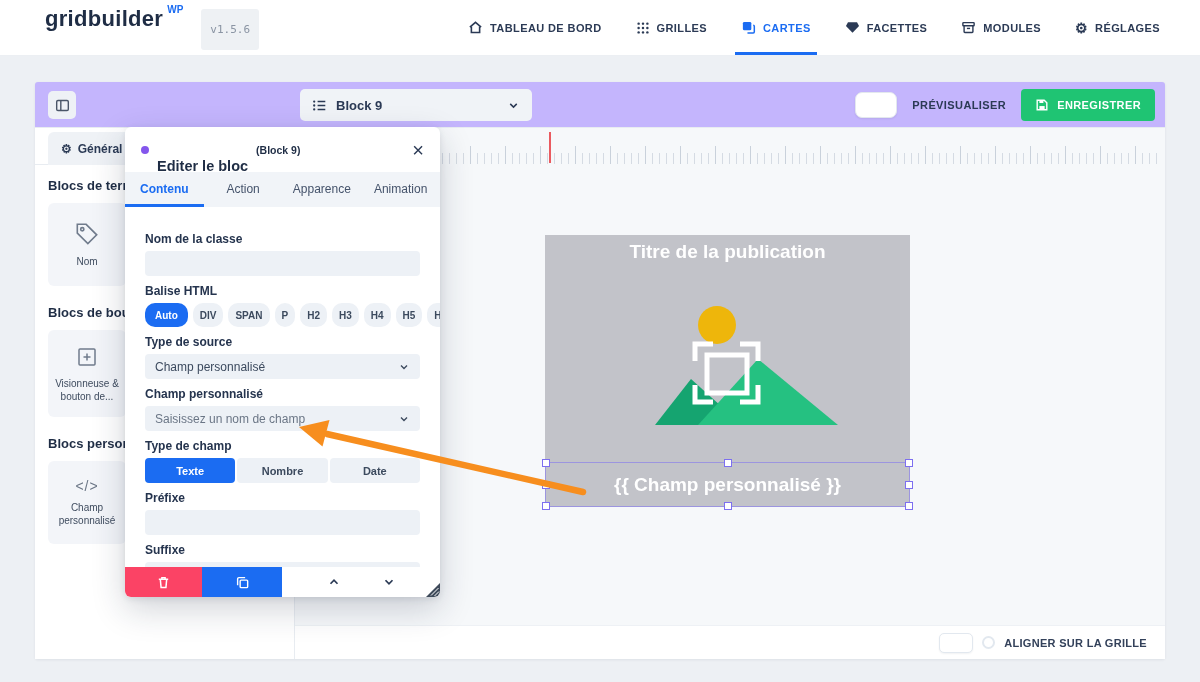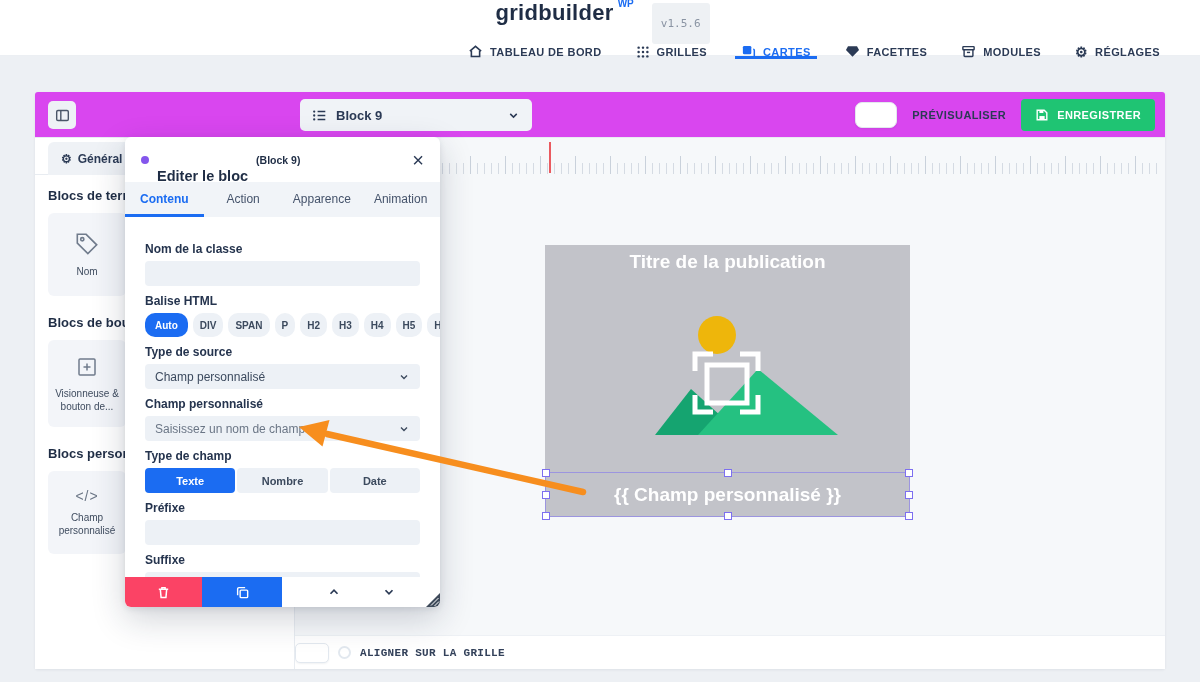--- a/index.html
+++ b/index.html
@@ -1,36 +1,36 @@
 <!DOCTYPE html>
 <html><head>
 <meta charset="utf-8">
 <style>
   * { box-sizing: border-box; margin: 0; padding: 0; }
   body { font-family: "Liberation Sans", sans-serif; background:#e9edf2; }
   .stage { position:relative; width:1200px; height:682px; background:#edf0f4; overflow:hidden; }
 
   
   .hdr { position:absolute; top:0; left:0; right:0; height:56px; background:#fff;
-         border-bottom:1px solid #eceff3; display:flex; align-items:center; padding:0 40px 0 45px;flex-direction:column; }
+         border-bottom:1px solid #eceff3; display:flex; align-items:center; padding:0 40px 0 45px; }
   .logo-wrap { display:flex; align-items:flex-start; gap:4px; }
   .logo { font-size:22px; font-weight:800; color:#1f2d45; letter-spacing:.3px; line-height:26px;}
   .logo-sup { font-size:10px; font-weight:800; color:#1b6cf2; margin-top:-2px; }
   .version-badge { margin-left:14px; margin-top:3px; background:#eef1f4; color:#8a94a3;
                    font-family:"DejaVu Sans Mono", monospace; font-size:11px; padding:14px 9px; border-radius:3px; }
   .nav { margin-left:auto; display:flex; align-items:center; gap:34px; height:100%; }
   .nav-item { position:relative; display:flex; align-items:center; gap:7px; height:100%;
               font-size:11px; font-weight:700; color:#2b3a55; letter-spacing:.4px; cursor:pointer; }
   .nav-item svg, .nav-item .glyph { flex:0 0 auto; }
   .glyph { font-size:14px; line-height:14px; color:#2b3a55; }
   .nav-item.active { color:#1b6cf2; }
   .nav-item.active::after { content:""; position:absolute; left:-6px; right:-6px; bottom:0; height:3px; background:#1b6cf2; }
 
   
-  .panel { position:absolute; left:35px; top:92px; width:1130px; height:577px; background:#d946ef;
+  .panel { position:absolute; left:35px; top:82px; width:1130px; height:577px; background:#c4b5fd;
            border-radius:3px; box-shadow:0 1px 3px rgba(20,30,50,.07); }
   .toolbar { position:absolute; top:0; left:0; right:0; height:46px; border-bottom:1px solid #e8ecf1;
              display:flex; align-items:center; }
   .tb-toggle { position:absolute; left:13px; top:9px; width:28px; height:28px; background:#eef1f6; border:none;
                border-radius:5px; display:flex; align-items:center; justify-content:center; cursor:pointer; }
   .block-select { position:absolute; left:265px; top:7px; width:232px; height:32px; background:#f0f3f7;
                   border-radius:5px; display:flex; align-items:center; padding:0 12px; gap:9px; cursor:pointer; }
   .block-select .bs-label { font-size:13px; font-weight:700; color:#2b3a55; }
   .block-select .chev { margin-left:auto; }
   .tb-right { position:absolute; right:10px; top:7px; display:flex; align-items:center; gap:15px; }
@@ -68,21 +68,21 @@
   .pv-title { text-align:center; padding-top:6px; font-size:19px; font-weight:700; color:#fff; }
   .pv-art { position:absolute; left:105px; top:68px; }
   .pv-sel { position:absolute; left:0; right:0; top:227px; height:45px;
             border:1px solid rgba(125,111,240,.55); display:flex; align-items:center; justify-content:center; }
   .pv-token { font-size:19px; font-weight:600; color:#fff; }
   .hdl { position:absolute; width:8px; height:8px; background:#fff; border:1.5px solid #7d6ff0; }
   .hdl.l { left:-4px; } .hdl.c { left:calc(50% - 4px); } .hdl.r { right:-4px; }
   .hdl.t { top:-4px; } .hdl.m { top:calc(50% - 4px); } .hdl.b { bottom:-4px; }
 
   .snapbar { position:absolute; left:0; right:0; bottom:0; height:34px; background:#fff; border-top:1px solid #eef1f5;
-             display:flex; align-items:center; justify-content:flex-start; gap:9px; padding-right:18px;font-family:Liberation Mono, monospace; }
+             display:flex; align-items:center; justify-content:flex-end; gap:9px; padding-right:18px; }
   .snap-switch { width:34px; height:20px; background:#fff; border:1px solid #e2e8ef; border-radius:5px;
                  box-shadow:0 1px 2px rgba(20,30,50,.06); cursor:pointer; }
   .snap-dot { width:13px; height:13px; border:2px solid #e2e8ef; border-radius:50%; }
   .snap-label { font-size:11px; font-weight:700; color:#33415a; letter-spacing:.3px; }
 
   
   .modal { position:absolute; left:90px; top:45px; width:315px; height:470px; background:#fff; border-radius:6px;
            box-shadow:0 12px 34px rgba(25,35,60,.20), 0 2px 6px rgba(25,35,60,.10); z-index:30; overflow:hidden; }
   .m-head { display:flex; align-items:center; gap:8px; height:45px; padding:0 16px; }
   .m-dot { width:8px; height:8px; border-radius:50%; background:#8456ec; }

